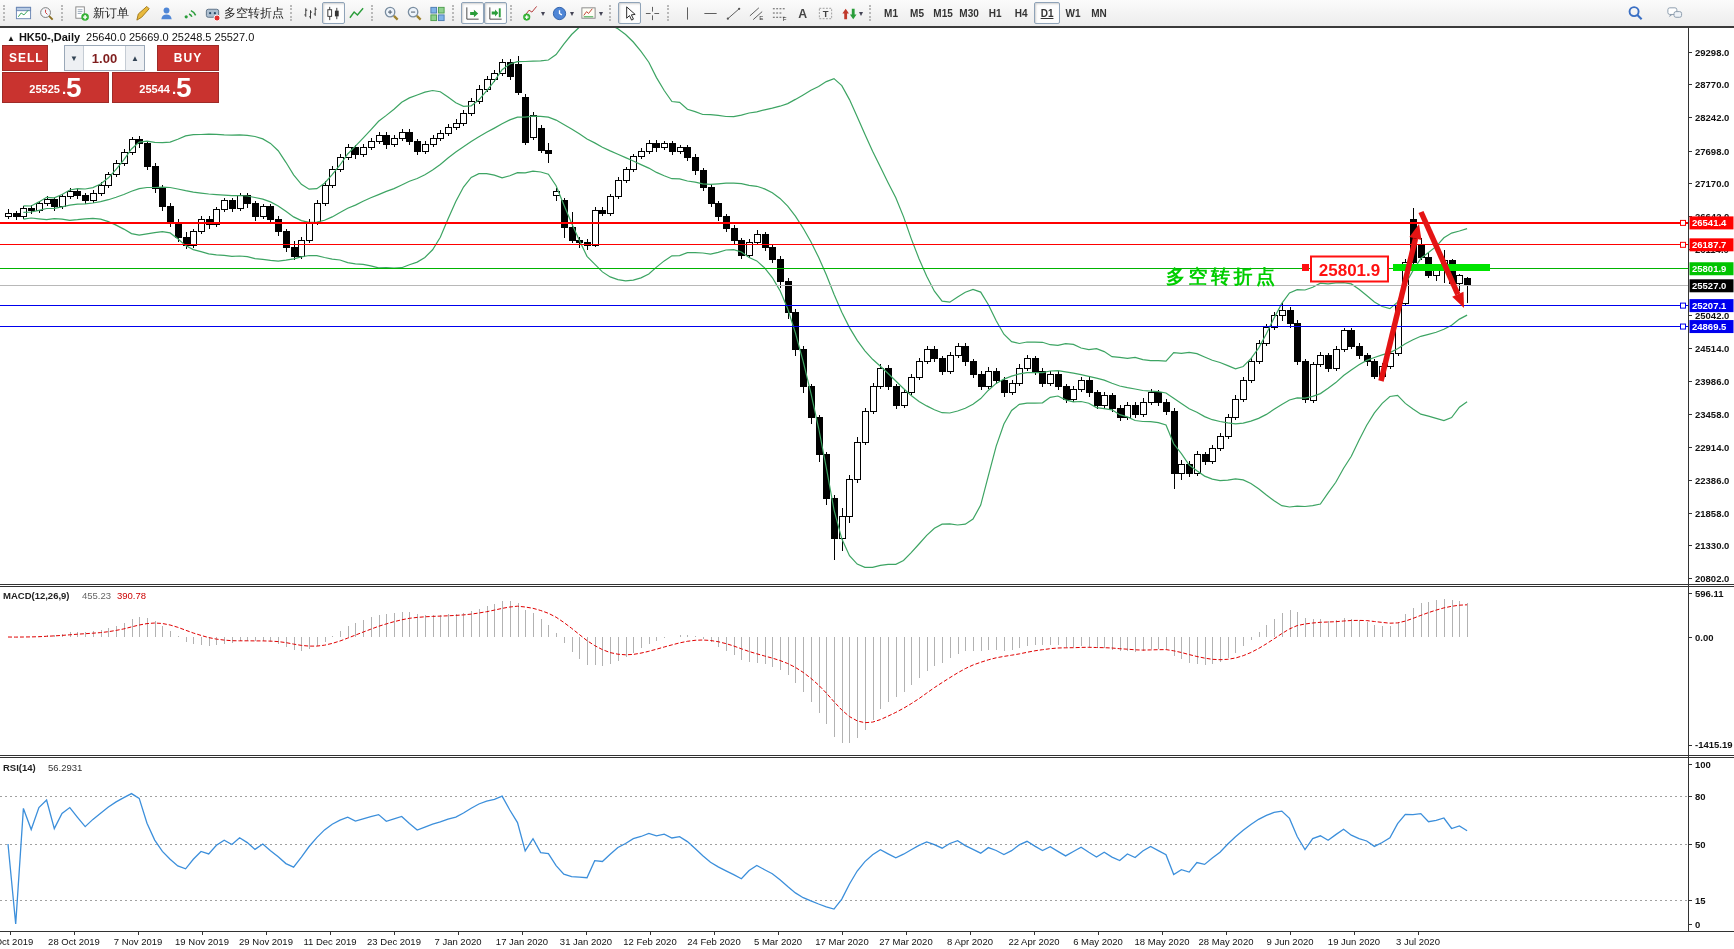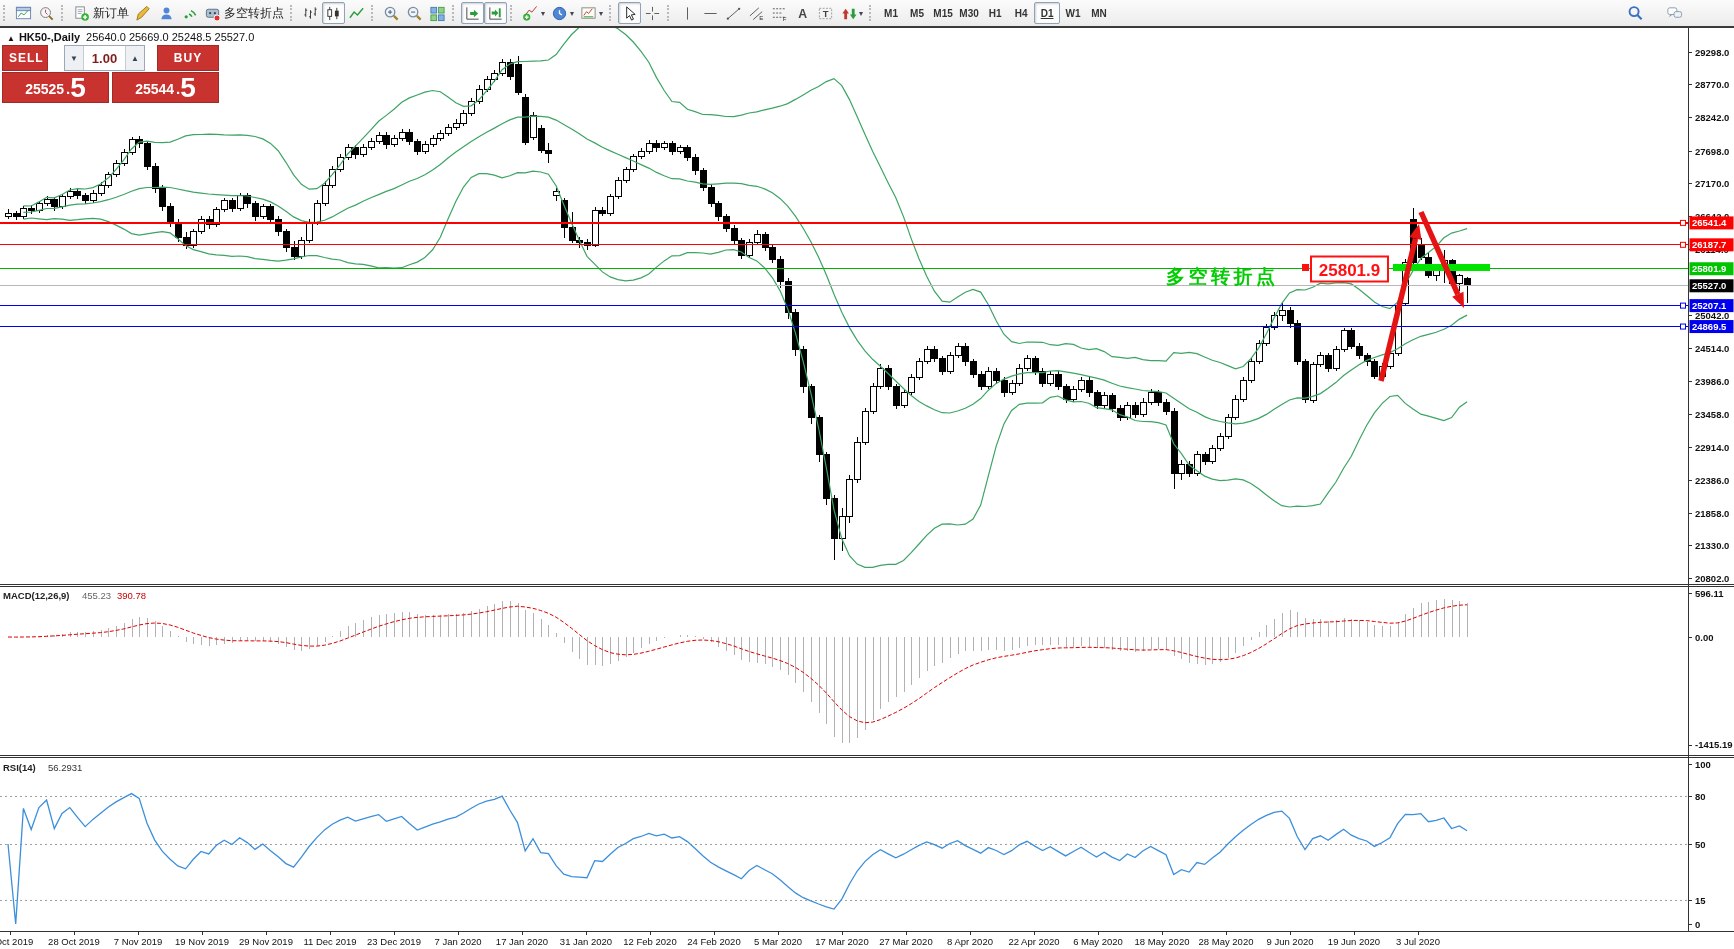--- a/index.html
+++ b/index.html
@@ -34,21 +34,21 @@
   .tp-buy{width:62px;}
   .tp-vol{flex:1;display:flex;margin-left:4px;border:1px solid #9aa8b8;background:#fff;}
   .tp-step{width:19px;border:none;background:#eef0f3;color:#345;font-size:8px;padding:0;}
   .tp-step.dn{border-right:1px solid #c5ccd4;}
   .tp-step.up{border-left:1px solid #c5ccd4;}
   .tp-input{width:100%;flex:1;border:none;outline:none;text-align:center;font:700 13px "Liberation Sans",sans-serif;
     padding:0 4px;color:#7f1d1d;}
   .tp-row2{display:flex;gap:3px;margin-top:1px;height:31px;}
   .tp-price{flex:1;background:#c9332f;border:1px solid #9e2b28;color:#fff;display:flex;
     align-items:flex-end;justify-content:center;padding-bottom:1px;}
-  .tp-price .m{font-size:14px;font-weight:700;line-height:24px;}
+  .tp-price .m{font-size:11px;font-weight:700;line-height:24px;}
   .tp-price .d{font-size:15px;font-weight:700;line-height:24px;margin-left:2px;}
   .tp-price .p{font-size:28px;font-weight:700;line-height:26px;}
   svg text{font-family:"Liberation Sans",sans-serif;}
 </style>
 </head>
 <body>
 
 <div id="stage">
   <svg id="chart" width="1734" height="949">
       <rect x="0" y="28" width="1688" height="903" fill="#ffffff"></rect>

